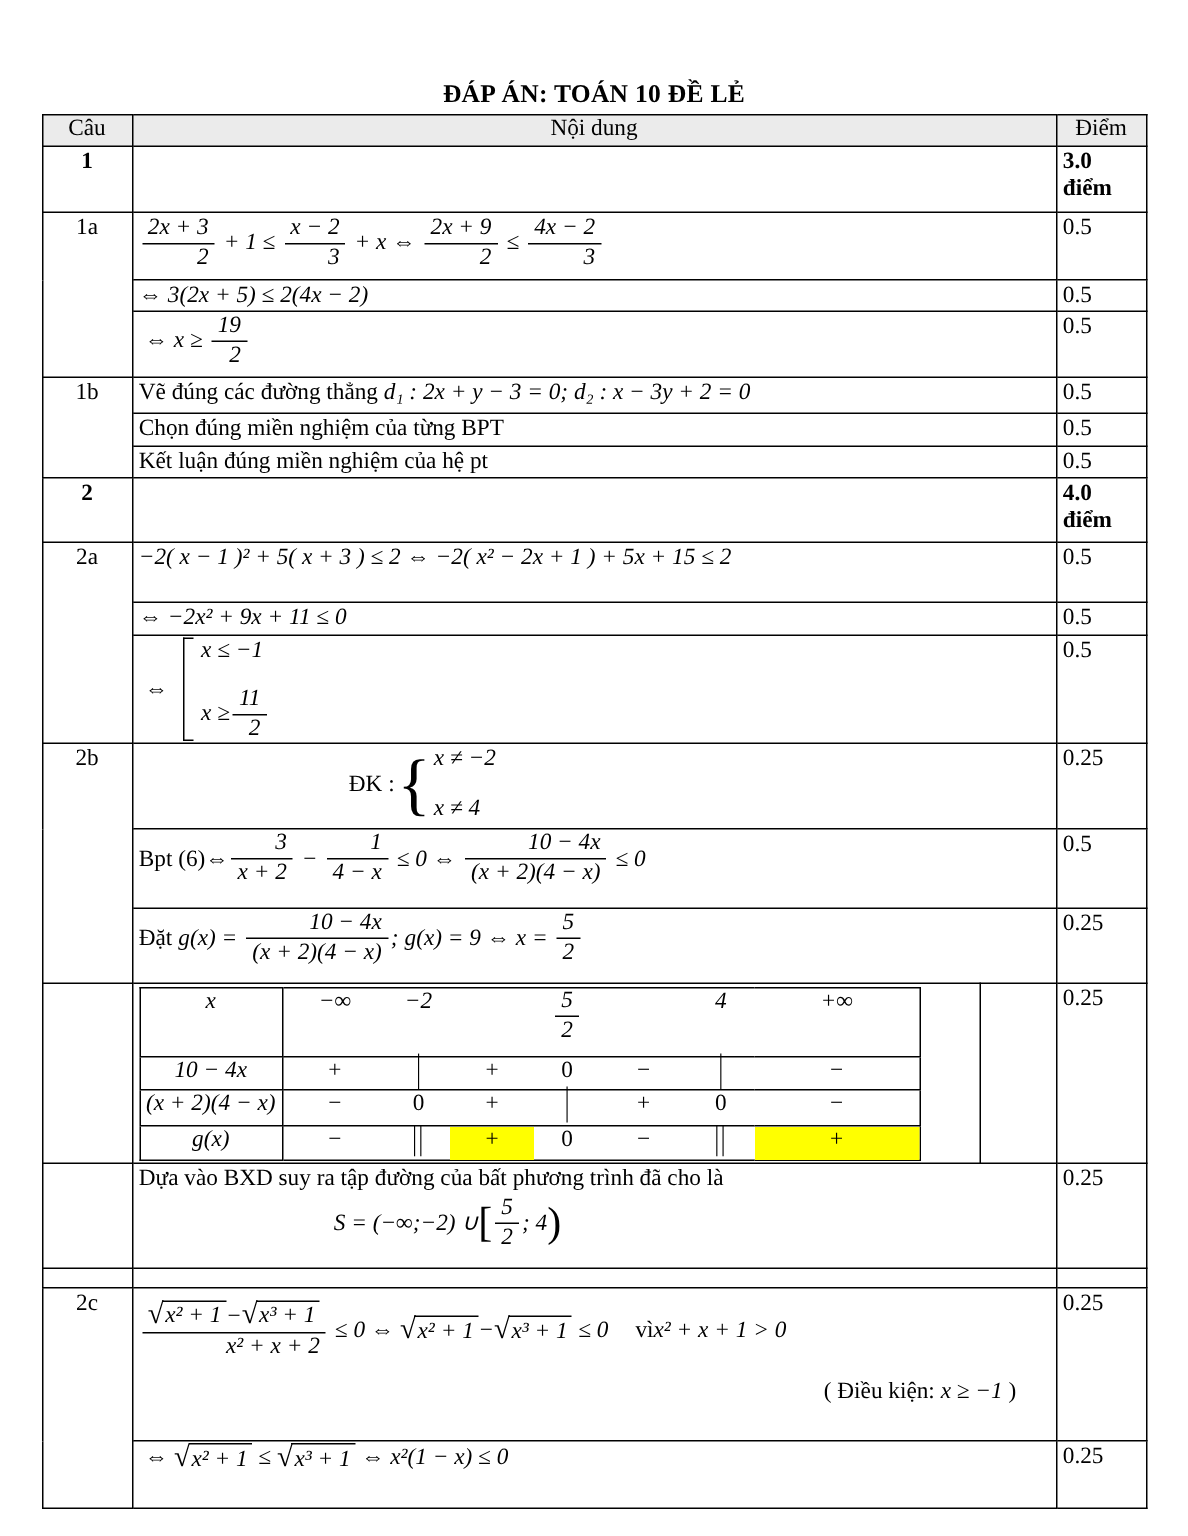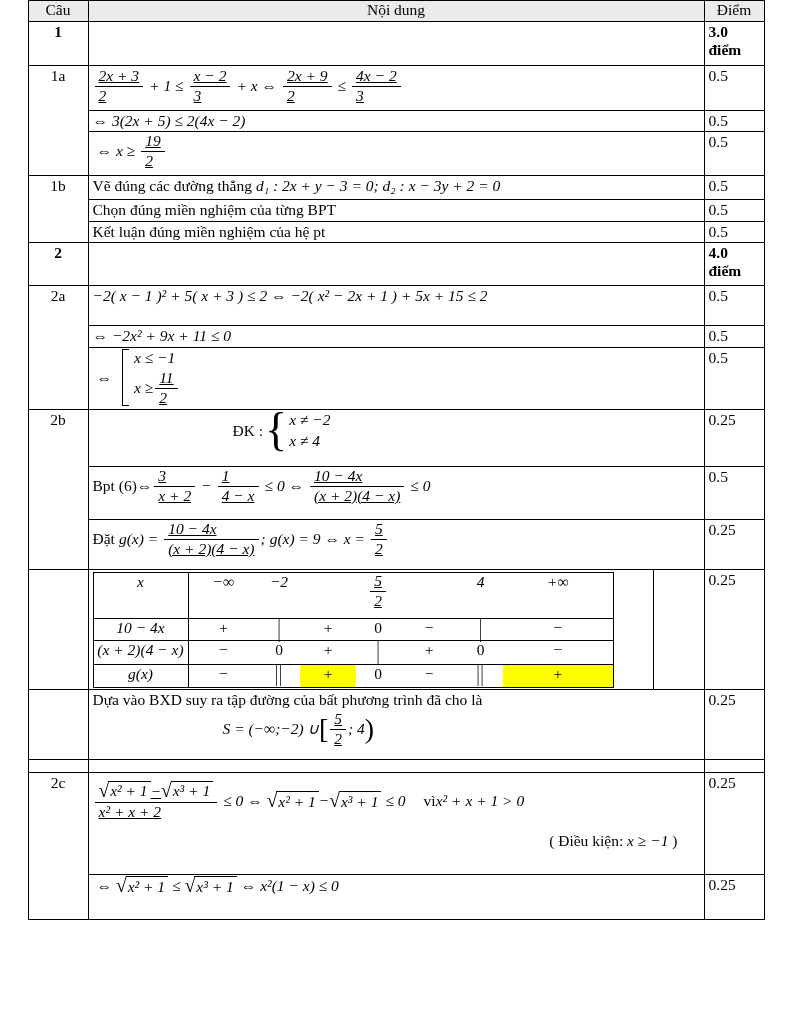--- a/index.html
+++ b/index.html
@@ -11,27 +11,27 @@
   table.main td { border:1px solid #000; padding:1px 4px; font-size:15.5px; vertical-align:top; }
   table.main tr.hdr td { background:#ebebeb; text-align:center; padding:0 2px; }
   td.cau { text-align:center; }
   td.diem { text-align:left; }
   td.vmid { vertical-align:middle; }
   .bold { font-weight:bold; }
   .math { font-style:italic; }
   .rm { font-style:normal; }
   .group { display:inline-flex; align-items:center; flex-wrap:nowrap; white-space:nowrap; }
   .op { margin:0 4px; }
-  .frac { display:inline-block; vertical-align:middle; text-align:left; line-height:1.08; margin:0 2px;text-decoration:underline; }
+  .frac { display:inline-block; vertical-align:middle; text-align:right; line-height:1.08; margin:0 2px; }
   .frac .num { display:block; border-bottom:1px solid #000; padding:0 4px 1px 4px; }
   .frac .den { display:block; padding:1px 4px 0 4px; }
   .sqrt { display:inline-flex; align-items:flex-start; white-space:nowrap; }
   .sqrt .rad { font-style:normal; font-size:1.25em; line-height:1; margin-right:-1px; }
   .sqrt .vinc { border-top:1px solid #000; padding:1px 3px 0 2px; }
-  .stack { display:inline-flex; flex-direction:column; justify-content:center; vertical-align:middle; row-gap:3px; text-align:left; }
+  .stack { display:inline-flex; flex-direction:column; justify-content:center; vertical-align:middle; row-gap:15px; text-align:left; }
   .lbrack { display:inline-block; width:7px; align-self:stretch; border:1.5px solid #000; border-right:none; margin:0 5px 0 6px; }
   .brace { font-style:normal; font-size:46px; font-weight:400; line-height:.75; vertical-align:middle; margin:0 2px; }
   .bigb { font-style:normal; font-size:28px; line-height:0; vertical-align:middle; font-weight:400; }
   .indent140 { margin-left:140px; }
   .indent130 { margin-left:130px; }
   .dk-line { text-align:right; padding-right:22px; margin-top:12px; font-size:15.5px; }
   tr.thin td { line-height:6px; font-size:6px; padding:0; }
   
   td.bxd-holder { position:relative; padding:1px 0 0 8px; }
   .vline-extra { position:absolute; top:-1px; bottom:-1px; right:50px; width:0; border-left:1px solid #000; }
@@ -40,20 +40,21 @@
   table.bxd tr:not(:last-child) td { border-bottom:1px solid #000; }
   table.bxd td.lbl { border-right:1px solid #000; }
   .yellow { background:#ffff00; }
   .stretch { display:inline-block; transform:scaleY(1.7); transform-origin:center; line-height:1; }
   .stretch2 { display:inline-block; transform:scaleY(1.45); transform-origin:center; line-height:1; letter-spacing:1px; }
 </style>
 </head>
 <body>
 
 <div class="page">
+  <h1 class="title">ĐÁP ÁN: TOÁN 10 ĐỀ LẺ</h1>
 
   <table class="main">
     <colgroup>
         <col style="width:60px">
         <col style="width:616px">
         <col style="width:60px">
       </colgroup>
 
     <tbody>
         <tr class="hdr" style="height:21px">

